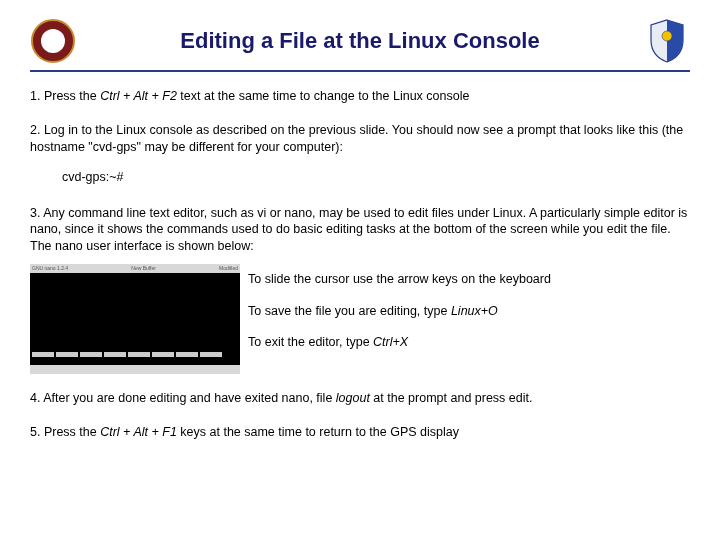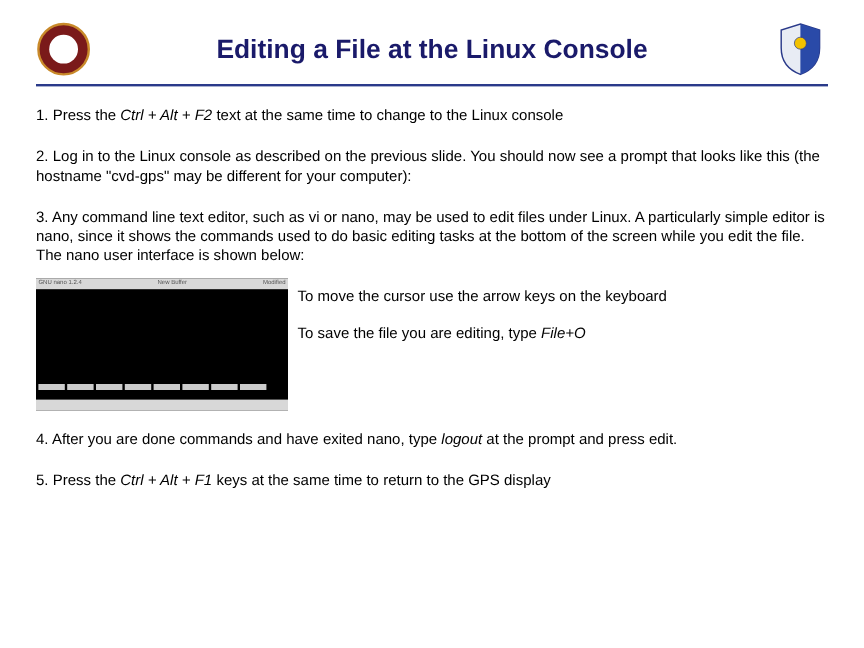--- a/index.html
+++ b/index.html
@@ -148,20 +148,21 @@
   <div class="hr"></div>
 
   <div class="item">
     <span>1.</span>
     <span>Press the </span><em class="k">Ctrl + Alt + F2</em><span> text at the same time to change to the Linux console</span>
   </div>
 
   <div class="item">
     <span>2.</span>
     <span>Log in to the Linux console as described on the previous slide. You should now see a prompt that looks like this (the hostname "cvd-gps" may be different for your computer):</span>
+    <div class="prompt">cvd-gps:~#</div>
   </div>
 
   <div class="item" style="margin-bottom:10px;">
     <span>3.</span>
     <span>Any command line text editor, such as vi or nano, may be used to edit files under Linux. A particularly simple editor is nano,  since it shows the commands used to do basic editing tasks at the bottom of the screen while you edit the file. The nano user interface is shown below:</span>
   </div>
 
   <div class="nano-row">
     <div class="nano-shot">
       <div class="nano-titlebar">
@@ -179,30 +180,33 @@
           <div class="nano-key"></div>
           <div class="nano-key"></div>
       </div>
       <div class="nano-statusbar">
         <span></span>
           <span></span>
           <span></span>
       </div>
     </div>
     <div class="nano-notes">
-      <div>To move the cursor use the arrow keys on the keyboard</div>
+      <div>To slide the cursor use the arrow keys on the keyboard</div>
       <div>
-        <span>To save the file you are editing, type </span><em class="k">File+O</em>
+        <span>To save the file you are editing, type </span><em class="k">Linux+O</em>
+      </div>
+      <div>
+        <span>To exit the editor, type </span><em class="k">Ctrl+X</em>
       </div>
     </div>
   </div>
 
   <div class="item">
     <span>4.</span>
-    <span>After you are done commands and have exited nano,  type </span><em class="k">logout</em><span> at the prompt and press edit.</span>
+    <span>After you are done editing and have exited nano,  file </span><em class="k">logout</em><span> at the prompt and press edit.</span>
   </div>
 
   <div class="item" style="margin-bottom:0;">
     <span>5.</span>
     <span>Press the </span><em class="k">Ctrl + Alt + F1</em><span>  keys at the same time to return to the GPS display</span>
   </div>
 
 </div>
 
 </body></html>

